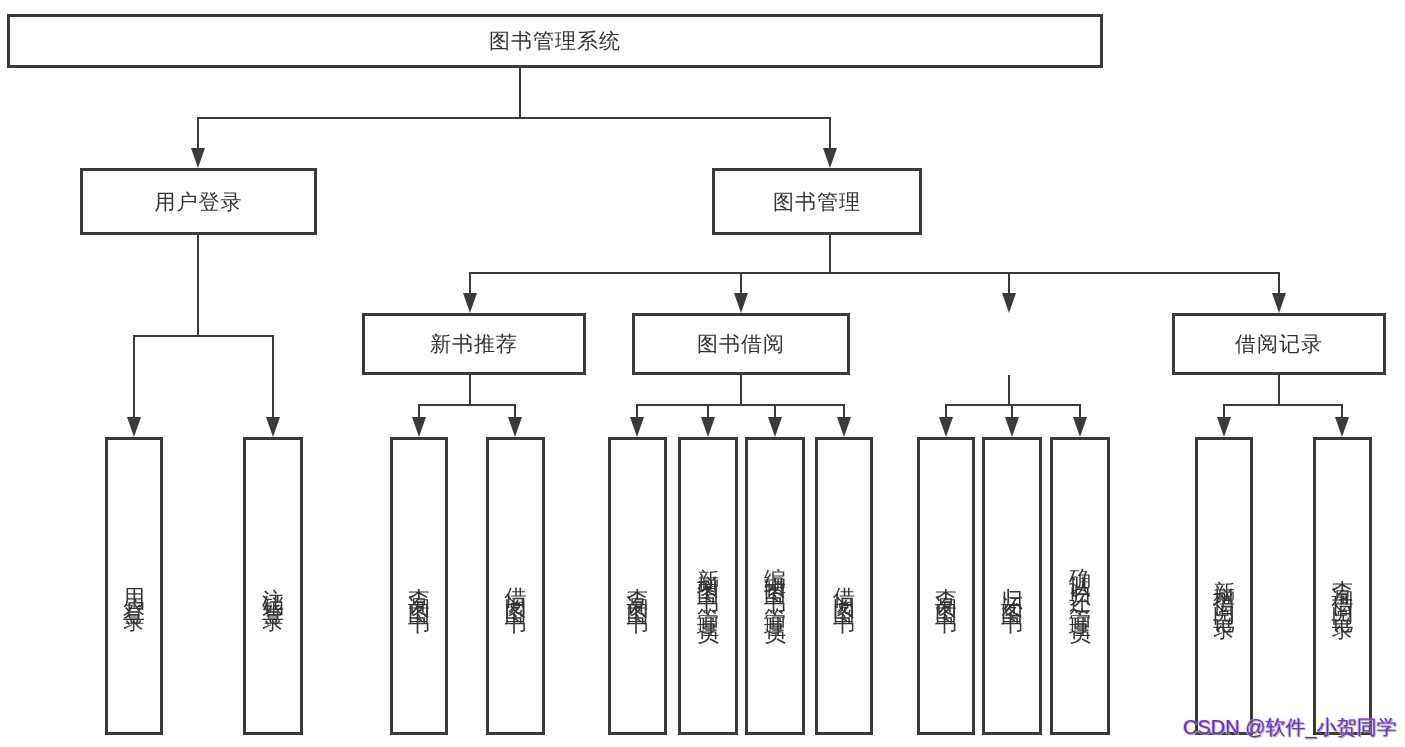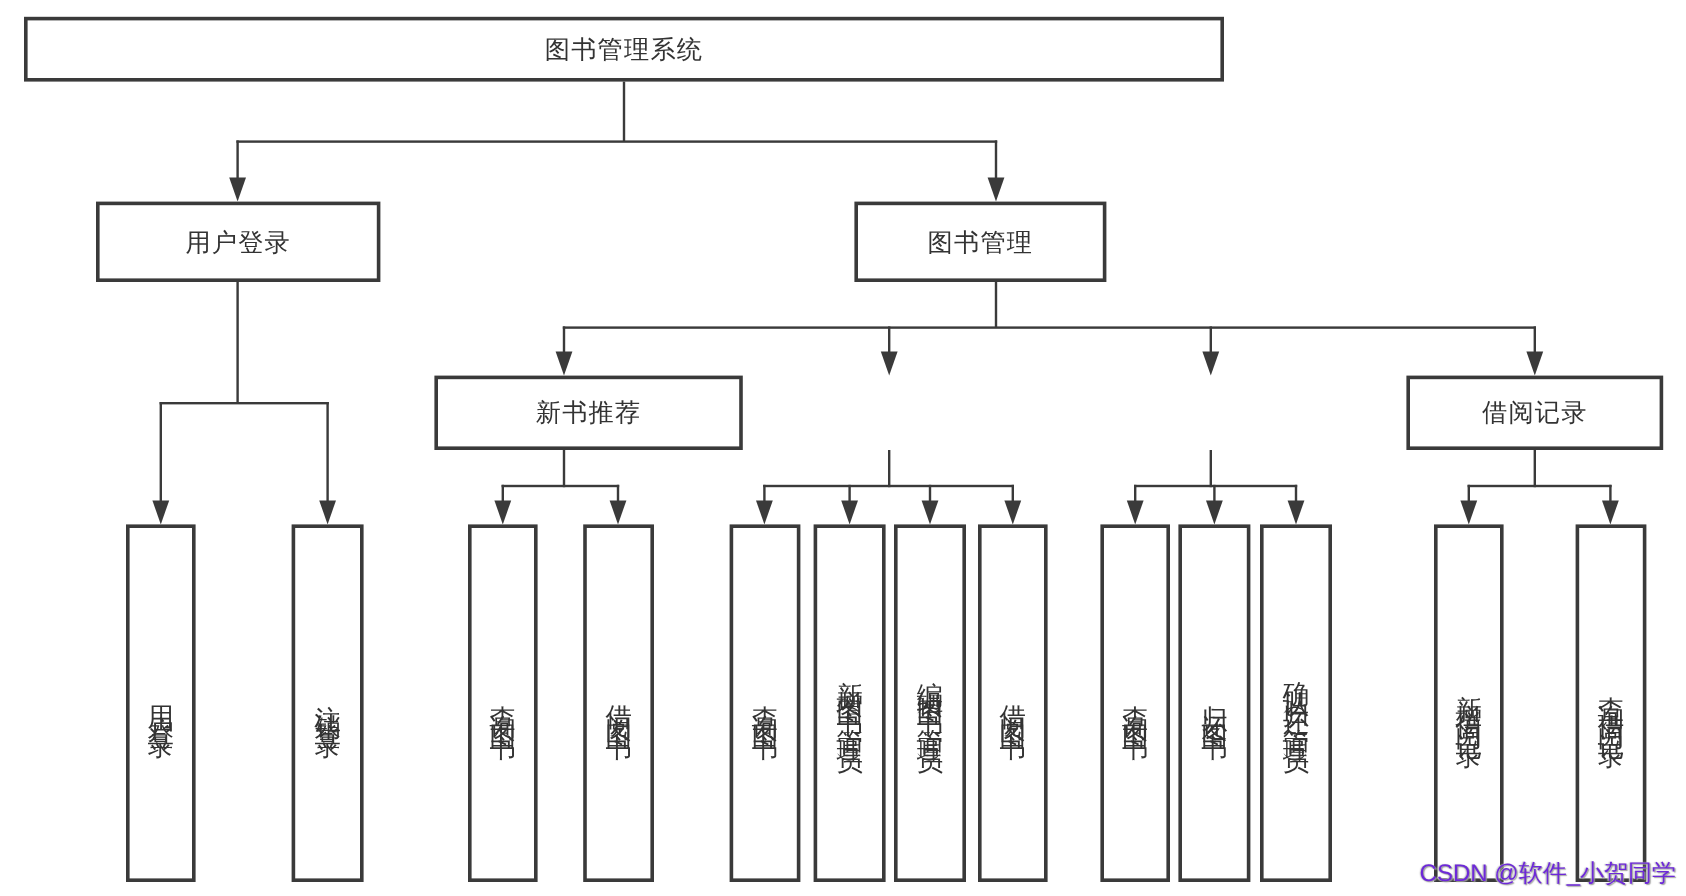--- a/index.html
+++ b/index.html
@@ -31,21 +31,21 @@
     position:absolute;left:1183px;top:714px;z-index:10;
     color:#6d28d9;font-size:20px;white-space:nowrap;
     text-shadow:1px 1px 1px #9a9a9a, -1px 0 1px #c8c8c8;
   }
 </style>
 </head>
 <body>
 
 <div class="canvas">
 
-  <div class="hbox" style="left:20px;top:14px;width:1000px;height:54px">
+  <div class="hbox" style="left:7px;top:14px;width:1096px;height:54px">
     <span>图书管理系统</span>
   </div>
 
   <div>
     <div class="vl" style="left:519px;top:68px;height:50px"></div>
     <div class="hl" style="left:197px;top:117px;width:634px"></div>
     <div class="vl" style="left:197px;top:117px;height:35px"></div>
     <div class="ah" style="left:191px;top:148px"></div>
     <div class="vl" style="left:829px;top:117px;height:35px"></div>
     <div class="ah" style="left:823px;top:148px"></div>
@@ -73,22 +73,25 @@
     <div class="vl" style="left:469px;top:272px;height:24px"></div>
     <div class="ah" style="left:463px;top:293px"></div>
     <div class="vl" style="left:740px;top:272px;height:24px"></div>
     <div class="ah" style="left:734px;top:293px"></div>
     <div class="vl" style="left:1008px;top:272px;height:24px"></div>
     <div class="ah" style="left:1002px;top:293px"></div>
     <div class="vl" style="left:1278px;top:272px;height:24px"></div>
     <div class="ah" style="left:1272px;top:293px"></div>
   </div>
 
-  <div class="hbox" style="left:362px;top:313px;width:257px;height:62px">
+  <div class="hbox" style="left:362px;top:313px;width:224px;height:62px">
     <span>新书推荐</span>
+  </div>
+  <div class="hbox" style="left:632px;top:313px;width:218px;height:62px">
+    <span>图书借阅</span>
   </div>
   <div class="hbox" style="left:1172px;top:313px;width:214px;height:62px">
     <span>借阅记录</span>
   </div>
 
   <div>
     <div class="vl" style="left:469px;top:375px;height:31px"></div>
     <div class="hl" style="left:418px;top:404px;width:98px"></div>
     <div class="vl" style="left:418px;top:404px;height:16px"></div>
     <div class="ah" style="left:412px;top:417px"></div>

